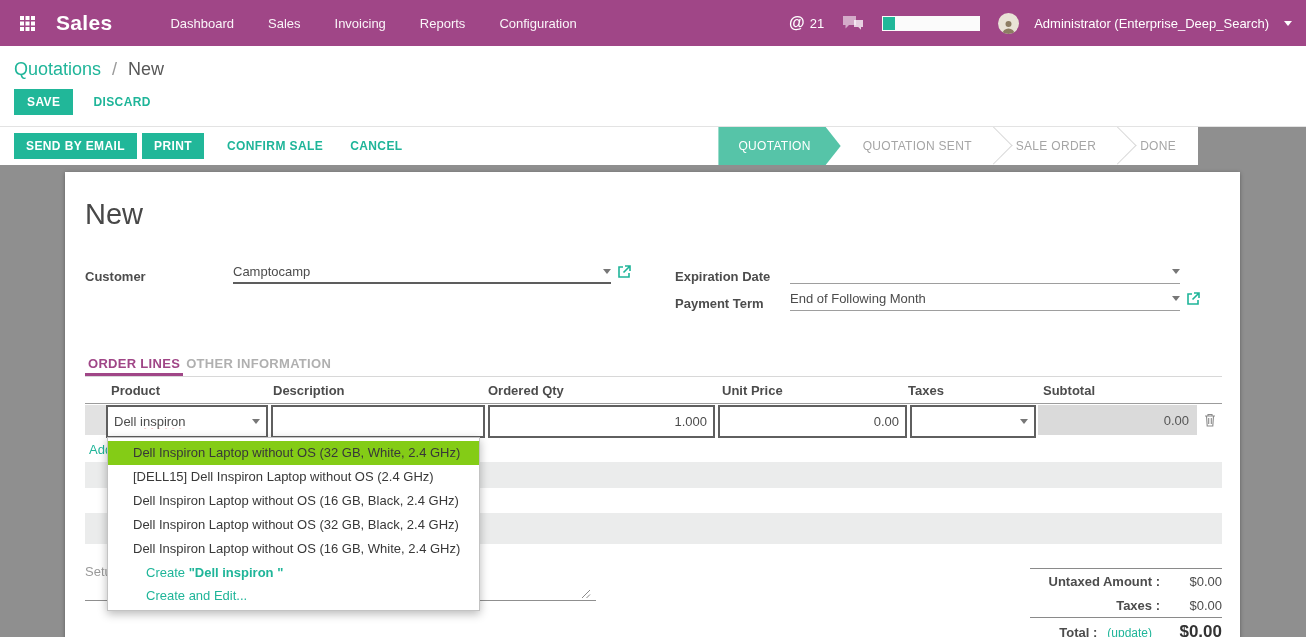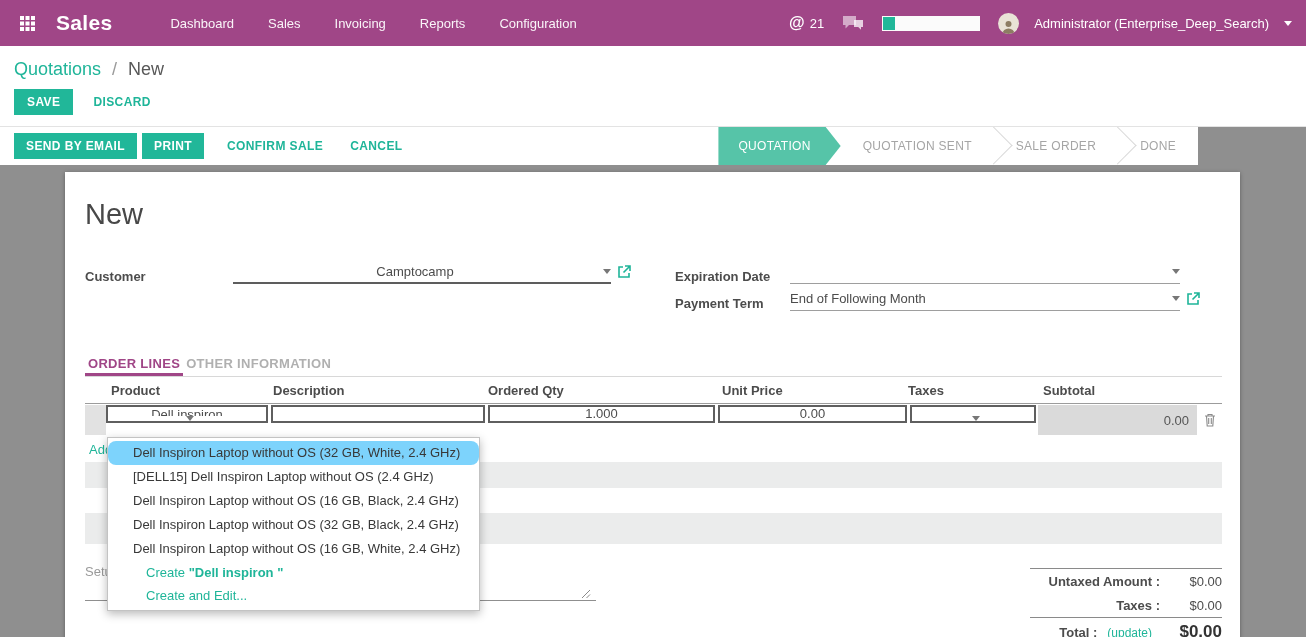--- a/index.html
+++ b/index.html
@@ -49,34 +49,34 @@
       border-top:1px solid #d8d8d8; border-right:1px solid #d8d8d8; transform:rotate(45deg); background:transparent; }
 
   
   .content { position:absolute; top:165px; left:0; width:1306px; height:472px; background:#8f8f8f; }
   .sheet { position:absolute; left:65px; top:7px; width:1175px; height:520px; background:#fff; box-shadow:0 1px 4px rgba(0,0,0,.35); }
   .sheet-title { position:absolute; left:20px; top:26px; font-size:29px; color:#484848; }
 
   .flabel { position:absolute; font-weight:bold; color:#4c4c4c; }
   .fvalue { position:absolute; height:24px; display:flex; align-items:center; cursor:text; }
   .fvalue .txt { flex:1; color:#4c4c4c; }
-  .u-dark { border-bottom:2px solid #5d5d5d;text-align:center; }
+  .u-dark { border-bottom:2px solid #5d5d5d; }
   .u-light { border-bottom:1px solid #9e9e9e; }
   .tri { width:0; height:0; border-left:4px solid transparent; border-right:4px solid transparent; border-top:5px solid #777; margin-left:6px; }
 
   
   .tabs { position:absolute; left:20px; right:18px; top:181px; height:24px; border-bottom:1px solid #d8d8d8; display:flex; }
   .tab { font-size:13px; font-weight:bold; letter-spacing:.3px; line-height:22px; padding:0 3px; cursor:pointer; color:#b0b0b0; }
   .tab.active { color:#a04687; border-bottom:3px solid #a04687; }
 
   
   .thead { position:absolute; left:20px; top:208px; width:1137px; height:24px; border-bottom:1px solid #9c9c9c; }
   .th { position:absolute; top:3px; font-weight:bold; color:#4c4c4c;text-align:center; }
   .trow { position:absolute; left:20px; top:233px; width:1137px; height:30px; }
-  .cell-input { position:absolute; top:0; height:18px; background:#fff; border:2px solid #5f5f5f; display:flex; align-items:center; padding:0 6px; cursor:text;flex-direction:column; }
+  .cell-input { position:absolute; top:0; height:33px; background:#fff; border:2px solid #5f5f5f; display:flex; align-items:center; padding:0 6px; cursor:text; }
   .handle-cell { position:absolute; left:0; top:0; width:21px; height:30px; background:#e2e2e2; cursor:grab; }
   .num { justify-content:flex-end; }
   .subtotal-cell { position:absolute; top:0; height:30px; background:#dadada; display:flex; align-items:center; justify-content:flex-end; padding:0 8px; color:#555; }
   .trash-cell { position:absolute; top:0; height:30px; display:flex; align-items:center; justify-content:center; cursor:pointer; }
   .wavy { text-decoration:underline; text-decoration-style:wavy; text-decoration-color:#e05555; text-underline-offset:2px; }
   .add-link { position:absolute; left:24px; top:270px; color:#1fb599; cursor:pointer; }
   .stripe { position:absolute; left:20px; width:1137px; background:#ebecec; }
 
   
   .terms-ph { position:absolute; left:20px; top:392px; color:#9a9a9a; cursor:text; }
@@ -88,21 +88,21 @@
   .tot-label { font-weight:bold; color:#4c4c4c; }
   .tot-val { width:62px; text-align:right; color:#4c4c4c; }
   .tot-total-row { display:flex; align-items:baseline; justify-content:flex-end; padding-top:4px; }
   .update-link { color:#1fb599; font-size:12px; margin-left:10px; cursor:pointer; }
   .tot-total-val { width:70px; text-align:right; font-weight:bold; font-size:17px; color:#333; }
 
   
   .dropdown { position:absolute; left:42px; top:265px; width:373px; background:#fff; border:1px solid #c3c3c3;
               box-shadow:0 3px 9px rgba(0,0,0,.28); z-index:50; padding:3px 0; }
   .dd-item { padding:4px 8px 4px 25px; line-height:16px; color:#383838; cursor:pointer; white-space:nowrap; }
-  .dd-item.hover { background:#7dd3fc;border-radius:8px; }
+  .dd-item.hover { background:#84cc16; }
   .dd-create { padding:4px 8px 4px 38px; color:#1fb599; cursor:pointer; }
 
   svg { display:block; }
 </style>
 </head>
 <body>
 
 <div id="app">
 
   <div class="navbar">

